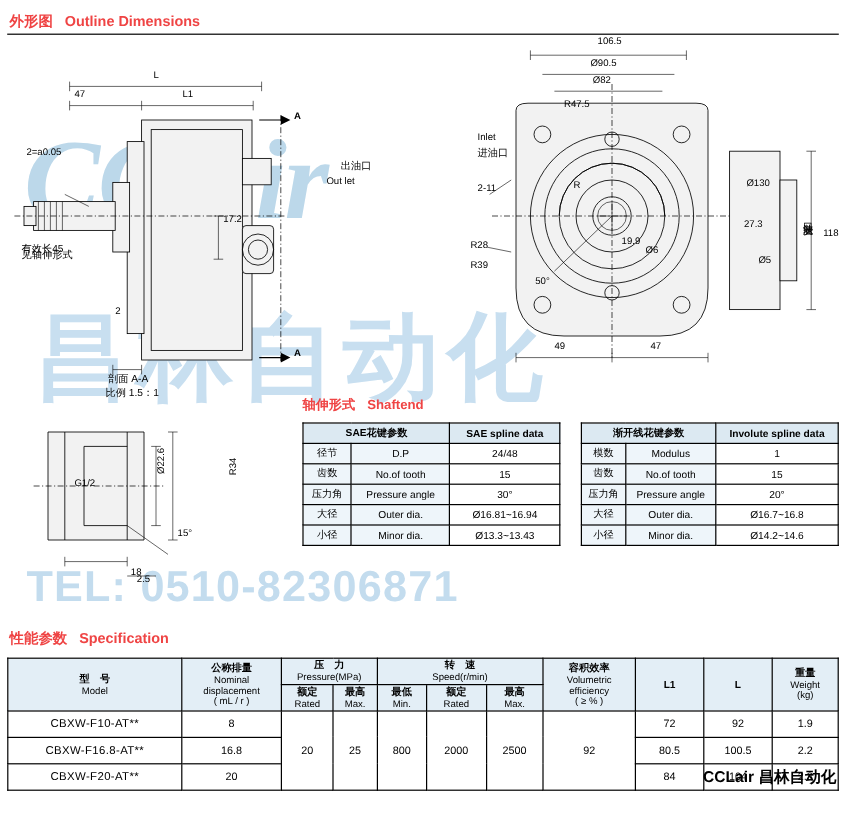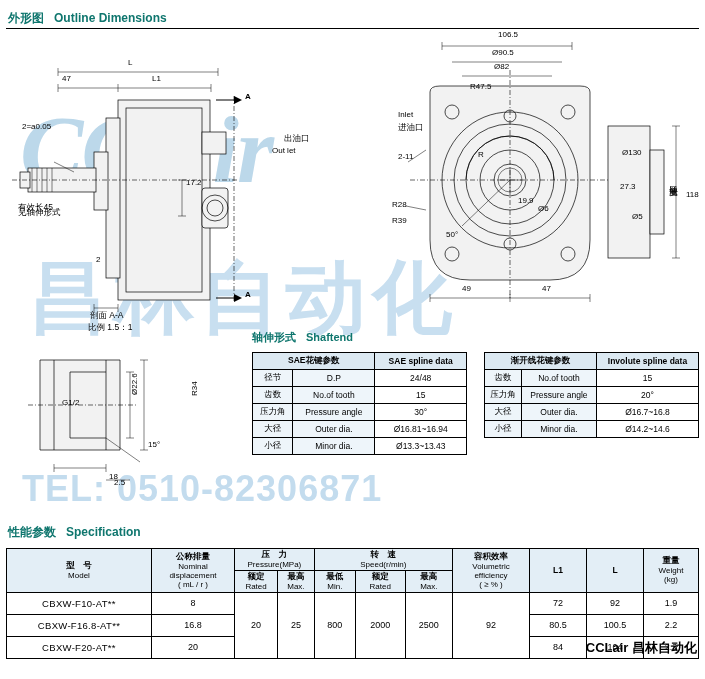--- a/index.html
+++ b/index.html
@@ -8,21 +8,21 @@
     background:#ffffff;
     font-family:"Liberation Sans", sans-serif;
     position:relative;
     overflow:hidden;
     color:#000;
   }
   .sect-title{
     position:absolute;
     font-size:12px;
     font-weight:bold;
-    color:#0f766e;
+    color:#ef4444;
     white-space:nowrap;
   }
   .sect-title .en{font-weight:bold;margin-left:10px;}
   .rule{position:absolute;background:#000;height:1px;}
 
   
   .wm{
     position:absolute;
     pointer-events:none;
     color:#b9d4e6;
@@ -360,20 +360,25 @@
 </tbody>
   </table>
 
 <table class="sp-table" style="left:484px;top:352px;width:215px;">
   <tbody>
       <tr>
     <td class="hd" colspan="2">渐开线花键参数</td>
     <td class="hd">Involute spline data</td>
   </tr>
   <tr>
+    <td class="lab">模数</td>
+    <td class="lab">Modulus</td>
+    <td>1</td>
+  </tr>
+  <tr>
     <td class="lab">齿数</td>
     <td class="lab">No.of tooth</td>
     <td>15</td>
   </tr>
   <tr>
     <td class="lab">压力角</td>
     <td class="lab">Pressure angle</td>
     <td>20°</td>
   </tr>
   <tr>

